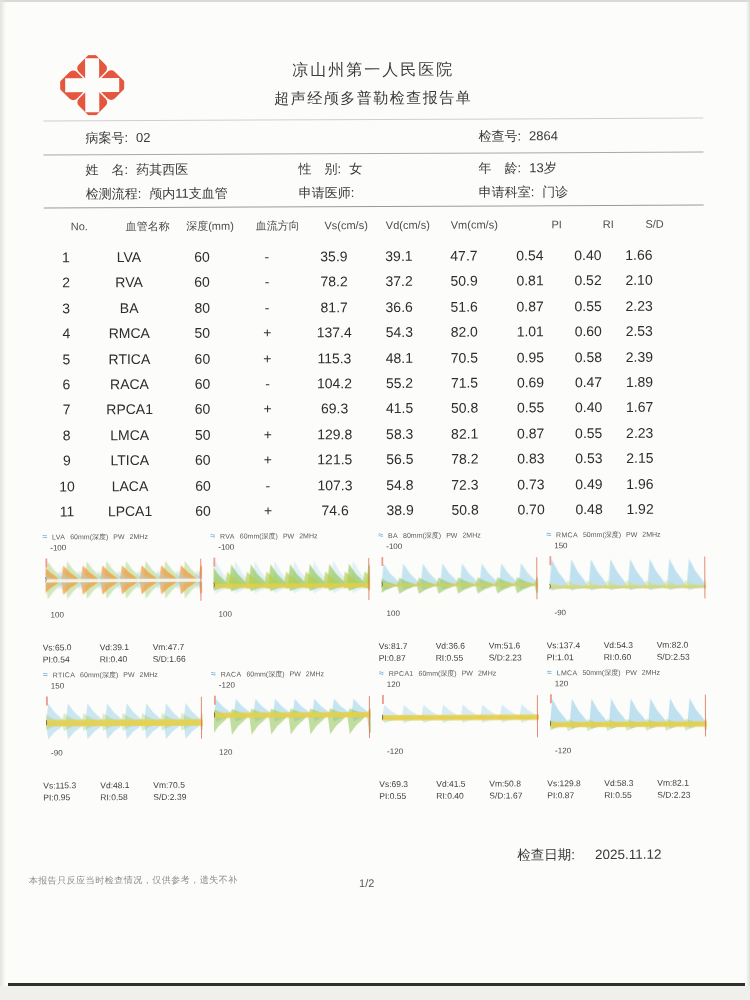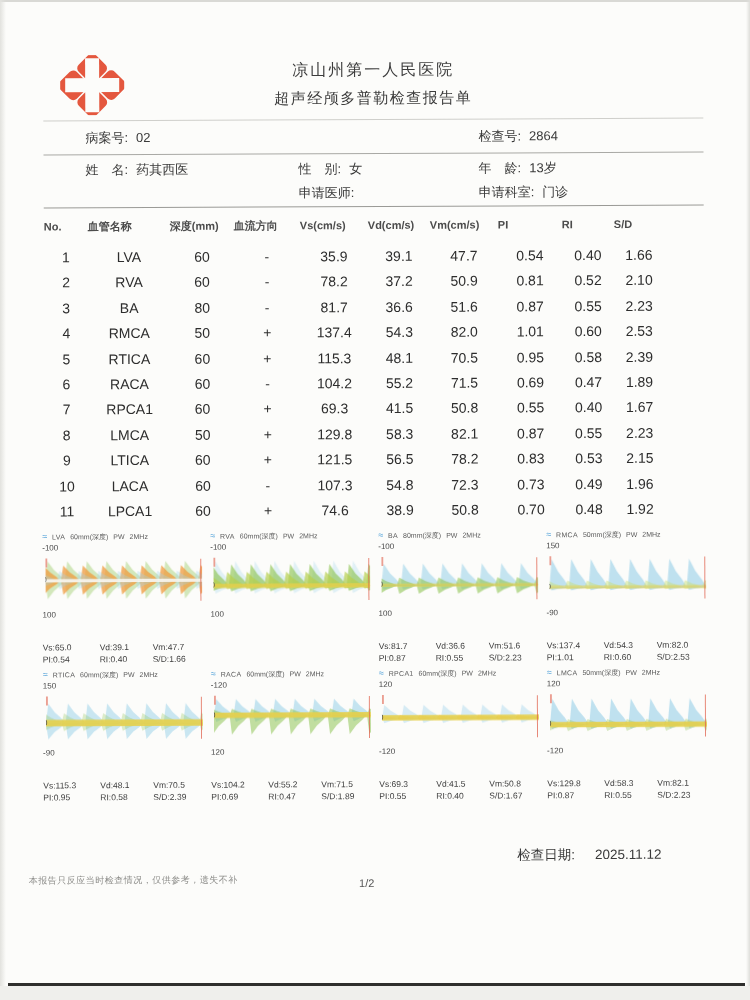--- a/index.html
+++ b/index.html
@@ -27,32 +27,32 @@
   .info .r3{height:25px;line-height:24px;}
   .info .f1{position:absolute;left:42px;}
   .info .f2{position:absolute;left:255px;}
   .info .f3{position:absolute;left:435px;}
   .info .val{margin-left:8px;text-align:right;}
 
   
   .vtable{position:absolute;left:45px;width:660px;top:210px;color:#2d2d2d;}
   .t-head,.tr{display:grid;grid-template-columns:44px 82px 64px 66px 68px 62px 68px 64px 52px 50px;}
   .t-head{height:34px;line-height:30px;font-size:11px;color:#4c4c4c;}
-  .th{text-align:left;font-weight:bold;}
+  .th{text-align:right;}
   .tr{height:25.4px;line-height:25.4px;font-size:14px;}
   .td{text-align:center;}
 
   
   .charts{position:absolute;left:42px;top:530px;width:672px;display:grid;grid-template-columns:repeat(4,160px);grid-column-gap:8px;grid-row-gap:6px;}
   .chart{position:relative;height:132px;}
   .c-head{height:11px;font-size:7px;color:#5a5a5a;white-space:nowrap;display:flex;align-items:center;}
   .c-head span{margin-right:5px;}
   .c-icon{color:#4fa0d8;font-size:9px;line-height:7px;}
   .c-vessel{letter-spacing:.3px;}
-  .c-axis-top,.c-axis-bottom{height:12px;line-height:12px;font-size:8px;color:#4a4a4a;}
+  .c-axis-top,.c-axis-bottom{height:12px;line-height:12px;font-size:8px;color:#4a4a4a;margin-left:8px;}
   .c-plot{position:relative;height:54px;margin:1px 0 0 3px;overflow:hidden;}
   .wave{position:absolute;inset:0;width:100%;height:100%;filter:blur(.3px);}
   .c-base{position:absolute;left:0;right:0;height:1px;background:#d8d8d4;}
   .c-zero{position:absolute;left:-3px;transform:translateY(-55%);font-size:8px;color:#4a4a4a;z-index:3;}
   .c-redline{position:absolute;right:1px;top:8%;height:78%;width:1.5px;background:#e0614d;opacity:.75;z-index:3;}
   .c-redtick{position:absolute;left:0;top:5%;height:9px;width:1.5px;background:#e0614d;opacity:.6;z-index:3;}
   .c-stats{margin-top:20px;display:grid;grid-template-columns:57px 53px auto;font-size:8.5px;color:#3d3d3d;line-height:12px;}
 
   
   .exam-date{position:absolute;right:90px;top:847px;font-size:13.5px;color:#3a3a3a;}
@@ -84,20 +84,21 @@
       <div class="row r1">
         <span class="f1"><span>病案号:</span><span class="val">02</span></span>
         <span class="f3"><span>检查号:</span><span class="val">2864</span></span>
       </div>
       <div class="row r2">
         <span class="f1"><span>姓　名:</span><span class="val">药其西医</span></span>
         <span class="f2"><span>性　别:</span><span class="val">女</span></span>
         <span class="f3"><span>年　龄:</span><span class="val">13岁</span></span>
       </div>
       <div class="row r3">
+        <span class="f1"><span>检测流程:</span><span class="val">颅内11支血管</span></span>
         <span class="f2"><span>申请医师:</span><span class="val"></span></span>
         <span class="f3"><span>申请科室:</span><span class="val">门诊</span></span>
       </div>
     </div>
 
     <div class="vtable">
       <div class="t-head">
           <div class="th">No.</div>
           <div class="th">血管名称</div>
           <div class="th">深度(mm)</div>
@@ -404,28 +405,20 @@
       <svg class="wave" viewBox="0 0 157 54" preserveAspectRatio="none">
               <path d="M0,22.68L2.355,6.48L8.83125,13.77L14.71875,18.144L19.625,22.68L21.98,6.48L28.45625,13.77L34.34375,18.144L39.25,22.68L41.605,6.48L48.08125,13.77L53.96875,18.144L58.875,22.68L61.23,6.48L67.70625,13.77L73.59375,18.144L78.5,22.68L80.855,6.48L87.33125,13.77L93.21875,18.144L98.125,22.68L100.48,6.48L106.95625,13.77L112.84375,18.144L117.75,22.68L120.105,6.48L126.58125,13.77L132.46875,18.144L137.375,22.68L139.73,6.48L146.20625,13.77L152.09375,18.144L157,22.68L159.355,6.48L165.83125,13.77L171.71875,18.144L176.625,22.68L176.625,22.68L171.71875,24.4944L165.83125,26.244L159.355,29.16L157,22.68L157,22.68L152.09375,24.4944L146.20625,26.244L139.73,29.16L137.375,22.68L137.375,22.68L132.46875,24.4944L126.58125,26.244L120.105,29.16L117.75,22.68L117.75,22.68L112.84375,24.4944L106.95625,26.244L100.48,29.16L98.125,22.68L98.125,22.68L93.21875,24.4944L87.33125,26.244L80.855,29.16L78.5,22.68L78.5,22.68L73.59375,24.4944L67.70625,26.244L61.23,29.16L58.875,22.68L58.875,22.68L53.96875,24.4944L48.08125,26.244L41.605,29.16L39.25,22.68L39.25,22.68L34.34375,24.4944L28.45625,26.244L21.98,29.16L19.625,22.68L19.625,22.68L14.71875,24.4944L8.83125,26.244L2.355,29.16L0,22.68Z" fill="#9ed3ea" fill-opacity="0.6"></path>
               <path d="M-4,22.68L-1.645,16.2L4.831250000000001,19.116L10.71875,20.8656L15.625,22.68L17.98,16.2L24.45625,19.116L30.34375,20.8656L35.25,22.68L37.605,16.2L44.08125,19.116L49.96875,20.8656L54.875,22.68L57.23,16.2L63.70625,19.116L69.59375,20.8656L74.5,22.68L76.855,16.2L83.33125,19.116L89.21875,20.8656L94.125,22.68L96.48,16.2L102.95625,19.116L108.84375,20.8656L113.75,22.68L116.105,16.2L122.58125,19.116L128.46875,20.8656L133.375,22.68L135.73,16.2L142.20625,19.116L148.09375,20.8656L153,22.68L155.355,16.2L161.83125,19.116L167.71875,20.8656L172.625,22.68L172.625,22.68L167.71875,28.1232L161.83125,33.372L155.355,42.12L153,22.68L153,22.68L148.09375,28.1232L142.20625,33.372L135.73,42.12L133.375,22.68L133.375,22.68L128.46875,28.1232L122.58125,33.372L116.105,42.12L113.75,22.68L113.75,22.68L108.84375,28.1232L102.95625,33.372L96.48,42.12L94.125,22.68L94.125,22.68L89.21875,28.1232L83.33125,33.372L76.855,42.12L74.5,22.68L74.5,22.68L69.59375,28.1232L63.70625,33.372L57.23,42.12L54.875,22.68L54.875,22.68L49.96875,28.1232L44.08125,33.372L37.605,42.12L35.25,22.68L35.25,22.68L30.34375,28.1232L24.45625,33.372L17.98,42.12L15.625,22.68L15.625,22.68L10.71875,28.1232L4.831250000000001,33.372L-1.645,42.12L-4,22.68Z" fill="#8fc455" fill-opacity="0.55"></path>
               <rect x="0" y="19.98" width="157" height="5.4" fill="#e7d04c" fill-opacity="0.9"></rect>
             </svg>
       <span class="c-zero" style="top:42.0%">0</span>
       <div class="c-redline"></div>
       <div class="c-redtick"></div>
     </div>
     <div class="c-axis-bottom">120</div>
-    <div class="c-stats">
-      <span>Vs:104.2</span>
-      <span>Vd:55.2</span>
-      <span>Vm:71.5</span>
-      <span>PI:0.69</span>
-      <span>RI:0.47</span>
-      <span>S/D:1.89</span>
-    </div>
   </div>
         <div class="chart">
     <div class="c-head">
       <span class="c-icon">≈</span>
       <span class="c-vessel">RPCA1</span>
       <span>60mm(深度)</span>
       <span>PW</span>
       <span>2MHz</span>
     </div>
     <div class="c-axis-top">120</div>

